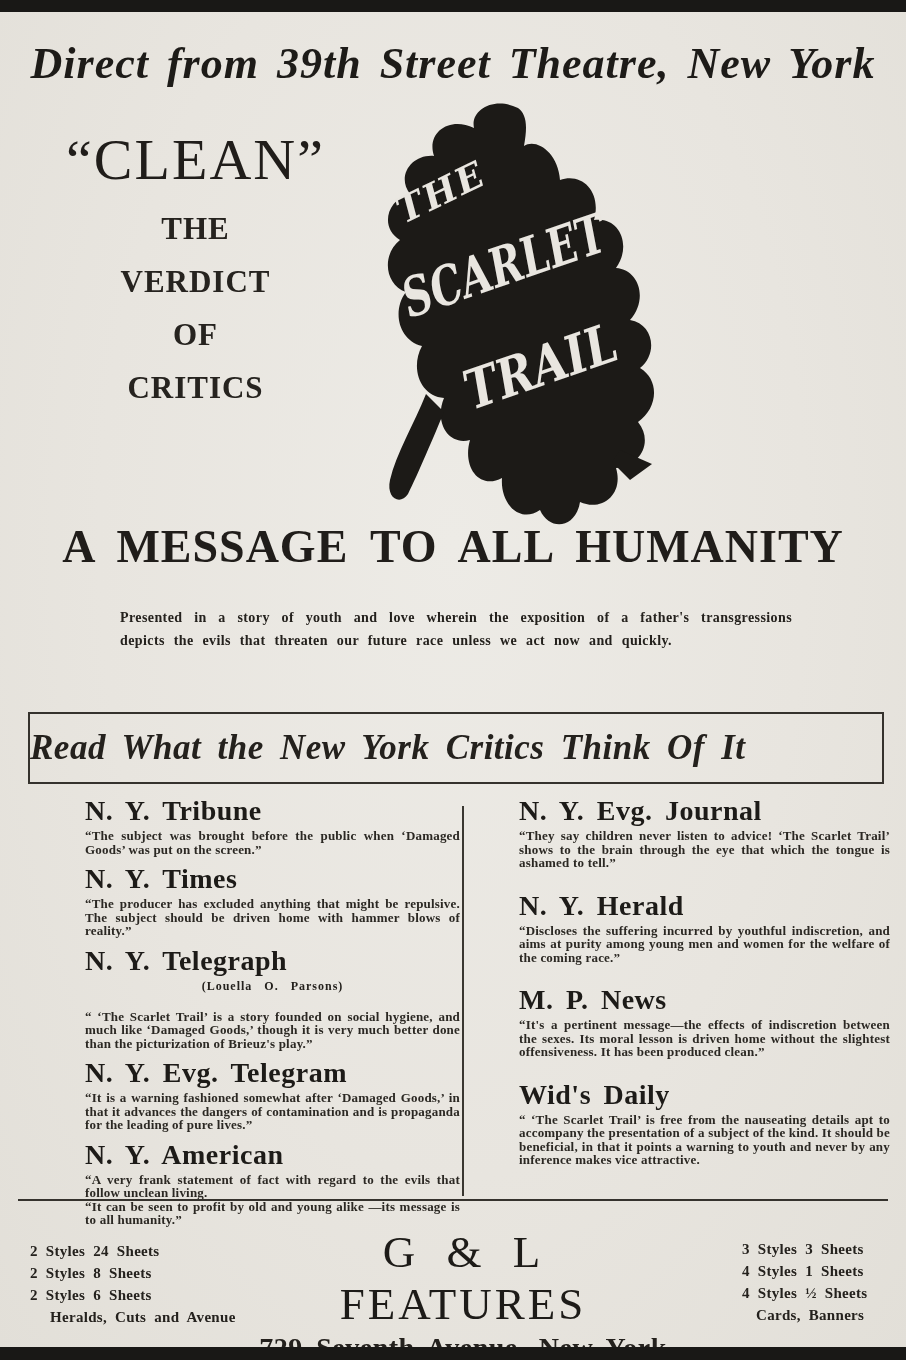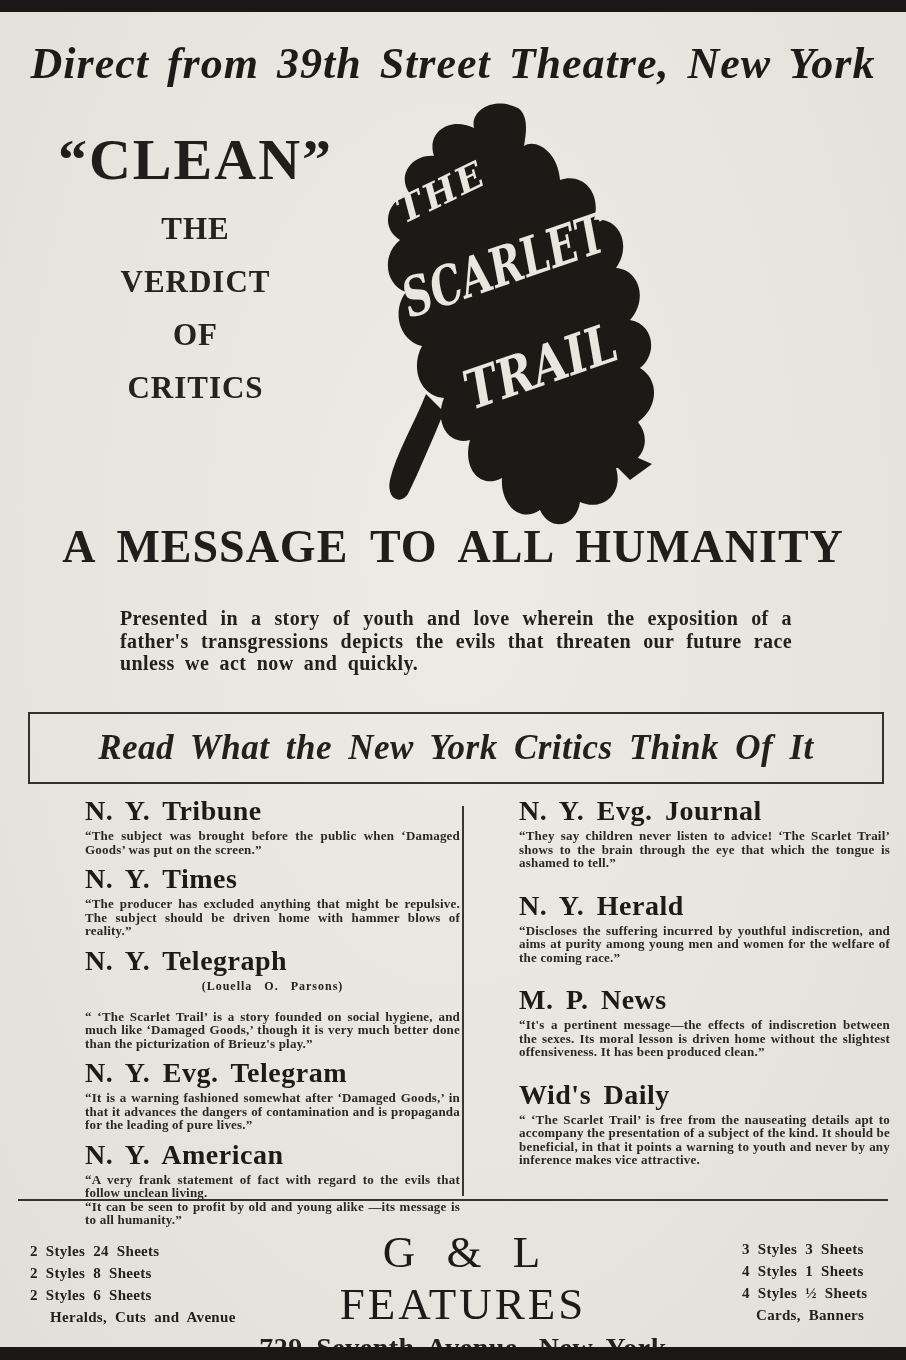--- a/index.html
+++ b/index.html
@@ -25,21 +25,21 @@
     font-size: 44px; font-weight: bold; font-style: italic;
     letter-spacing: 1px; word-spacing: 6px;
     color: #1d1b18;
   }
 
   .verdict {
     position: absolute; top: 126px; left: 38px; width: 315px;
     text-align: center; color: #26231f;
   }
   .verdict .clean {
-    font-size: 58px; font-weight: bold; letter-spacing: 2px;
+    font-size: 58px; font-weight: normal; letter-spacing: 2px;
     margin-bottom: 18px; color: #201d1a; text-align: center;
   }
   .verdict .vline {
     font-size: 31px; font-weight: bold; letter-spacing: 1px;
     margin-bottom: 17px;
   }
 
   .blot { position: absolute; top: 98px; left: 368px; width: 310px; height: 440px; }
   .blot text {
     font-family: "DejaVu Serif", serif;
@@ -48,29 +48,29 @@
   }
 
   .message-title {
     position: absolute; top: 520px; left: 0; width: 906px;
     text-align: center;
     font-size: 46px; font-weight: bold; letter-spacing: 1px; word-spacing: 10px;
     color: #201d1a;
   }
   .message-body {
     position: absolute; top: 607px; left: 120px; width: 672px;
-    font-size: 20px; font-weight: bold; line-height: 22.5px;
+    font-size: 14px; font-weight: bold; line-height: 22.5px;
     word-spacing: 5px; letter-spacing: 0.4px;
     text-align: justify;
   }
 
   .critics-box {
     position: absolute; top: 712px; left: 28px; width: 856px; height: 72px;
     border: 2px solid #35322d;
-    display: flex; align-items: center; justify-content: center;
+    display: flex; align-items: center; 
   }
   .critics-box .box-title {
     font-size: 35px; font-weight: bold; font-style: italic;
     word-spacing: 7px; letter-spacing: 0.5px; color: #24211d;
   }
 
   .col { position: absolute; top: 797px; }
   .col-left  { left: 85px;  width: 375px; }
   .col-right { left: 519px; width: 371px; }
   .col-divider {

